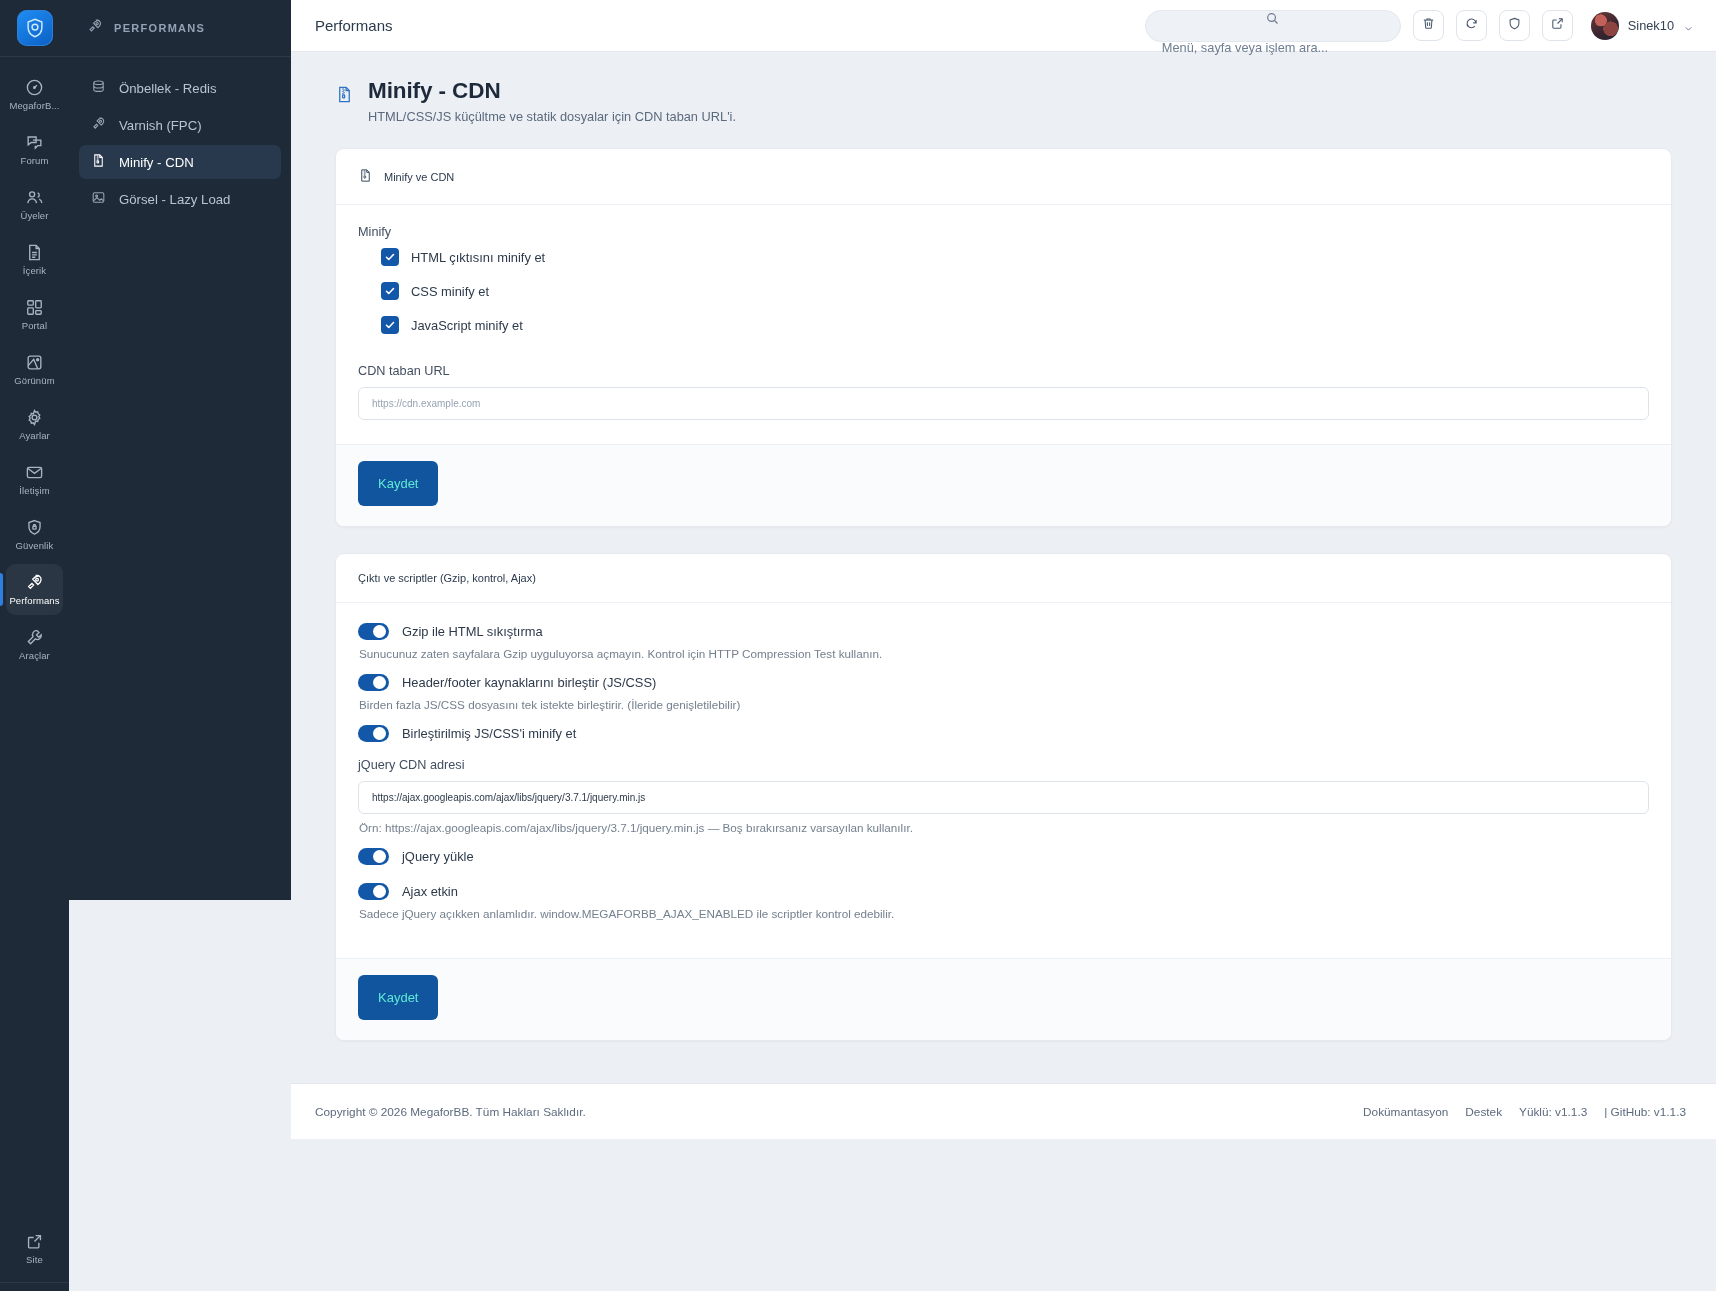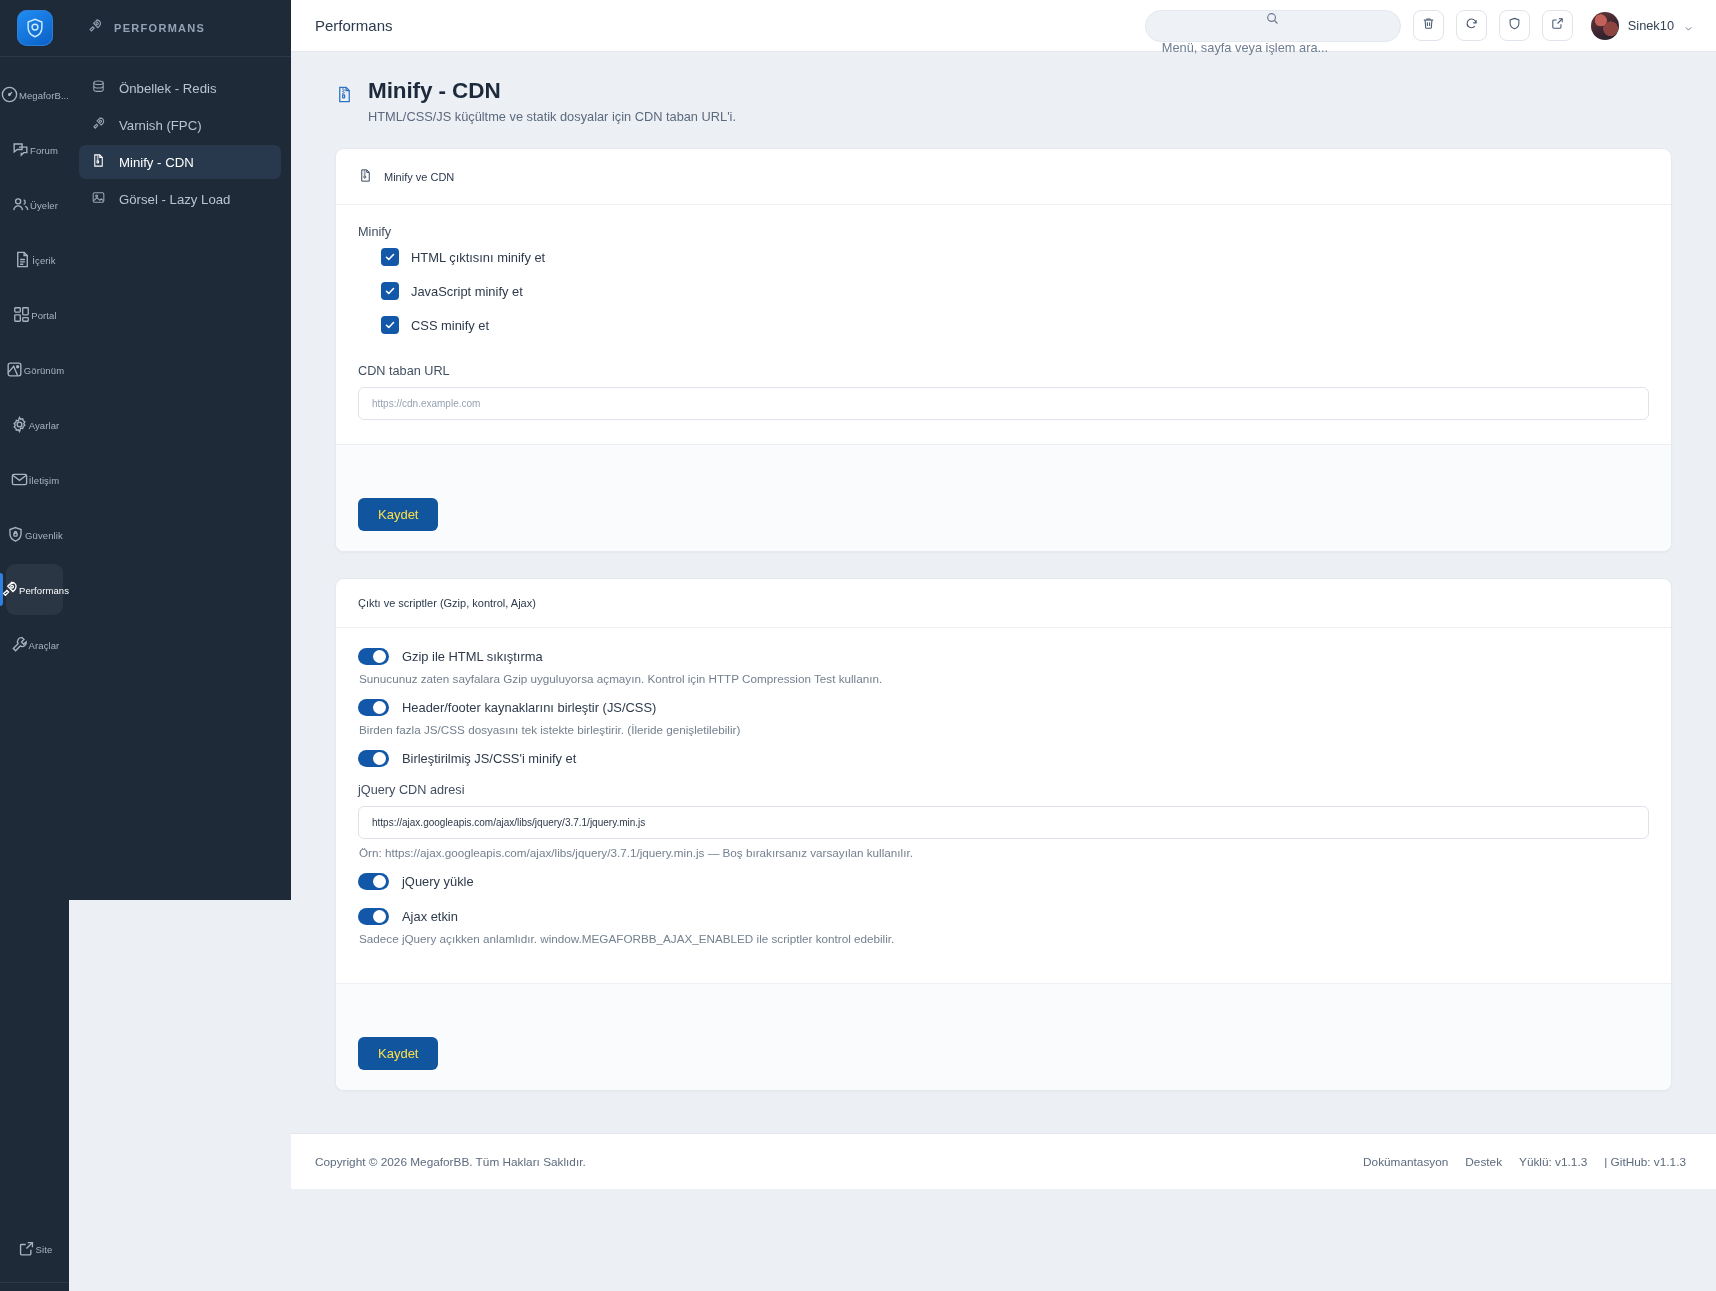--- a/index.html
+++ b/index.html
@@ -27,21 +27,21 @@
   }
   .logo-badge {
     width:36px; height:36px; border-radius:10px;
     background:linear-gradient(145deg,#1f8ef5,#0b5fc4);
     display:flex; align-items:center; justify-content:center;
     box-shadow:0 0 0 1px #2e7fd6 inset;
   }
   .rail-items { width:100%; padding-top:12px; display:flex; flex-direction:column; align-items:center; }
   .rail-item {
     width:57px; height:51px; margin-bottom:4px;
-    display:flex; flex-direction:row; align-items:center; justify-content:center;
+    display:flex; flex-direction:column; align-items:center; justify-content:center;
     color:#a9b4c2; border-radius:9px; position:relative; cursor:pointer;
   }
   .rail-item .ri-label { font-size:9.5px; margin-top:4px; line-height:1.1; letter-spacing:.1px; white-space:nowrap; }
   .rail-item svg { width:19px; height:19px; display:block; }
   .rail-item.active { background:#2b3644; color:#ffffff; }
   .rail-item.active::before {
     content:""; position:absolute; left:-6px; top:9px; width:3px; height:33px;
     background:#2f7fe0; border-radius:0 3px 3px 0;
   }
   .rail-spacer { flex:1 1 auto; }
@@ -150,23 +150,23 @@
   .check-label { font-size:12.9px; color:#2d3a4b; }
 
   .text-input {
     width:100%; height:33px; border:1px solid #dee3ea; border-radius:6px;
     padding:0 13px; font-family:"Liberation Sans", sans-serif; font-size:10px;
     color:#2d3a4b; outline:none; background:#fff;
   }
   .text-input::placeholder { color:#97a3b3; }
 
   .btn-primary {
-    background:#11559f; color:#fde047; border:0; border-radius:6px;
-    padding:0 20px; height:33px; font-size:13px;
-    font-family:"Liberation Sans", sans-serif; cursor:pointer;margin-top:37px;
+    background:#11559f; color:#5eead4; border:0; border-radius:6px;
+    padding:0 20px; height:45px; font-size:13px;
+    font-family:"Liberation Sans", sans-serif; cursor:pointer;
   }
 
   .toggle-row { display:flex; align-items:center; gap:13px; margin-bottom:4px; }
   .switch {
     width:31px; height:17px; border-radius:10px; background:#1358a8;
     position:relative; flex:0 0 31px; cursor:pointer;
   }
   .switch .knob {
     position:absolute; top:2px; left:15px; width:13px; height:13px;
     border-radius:50%; background:#fff;
@@ -507,30 +507,30 @@
               </span>
               <span class="check-label">HTML çıktısını minify et</span>
             </div>
 
             <div class="check-row">
               <span class="cbox">
                 <svg viewBox="0 0 24 24" fill="none" stroke="currentColor" stroke-width="3.2" stroke-linecap="round" stroke-linejoin="round">
                     <path d="M5 12.5l4.5 4.5L19 7"></path>
                   </svg>
               </span>
-              <span class="check-label">JavaScript minify et</span>
+              <span class="check-label">CSS minify et</span>
             </div>
 
             <div class="check-row">
               <span class="cbox">
                 <svg viewBox="0 0 24 24" fill="none" stroke="currentColor" stroke-width="3.2" stroke-linecap="round" stroke-linejoin="round">
                     <path d="M5 12.5l4.5 4.5L19 7"></path>
                   </svg>
               </span>
-              <span class="check-label">CSS minify et</span>
+              <span class="check-label">JavaScript minify et</span>
             </div>
 
             <div style="height:14px"></div>
             <div class="field-label">CDN taban URL</div>
             <input class="text-input" placeholder="https://cdn.example.com" style="">
           </div>
 
           <div class="card-foot">
             <button class="btn-primary">Kaydet</button>
           </div>

